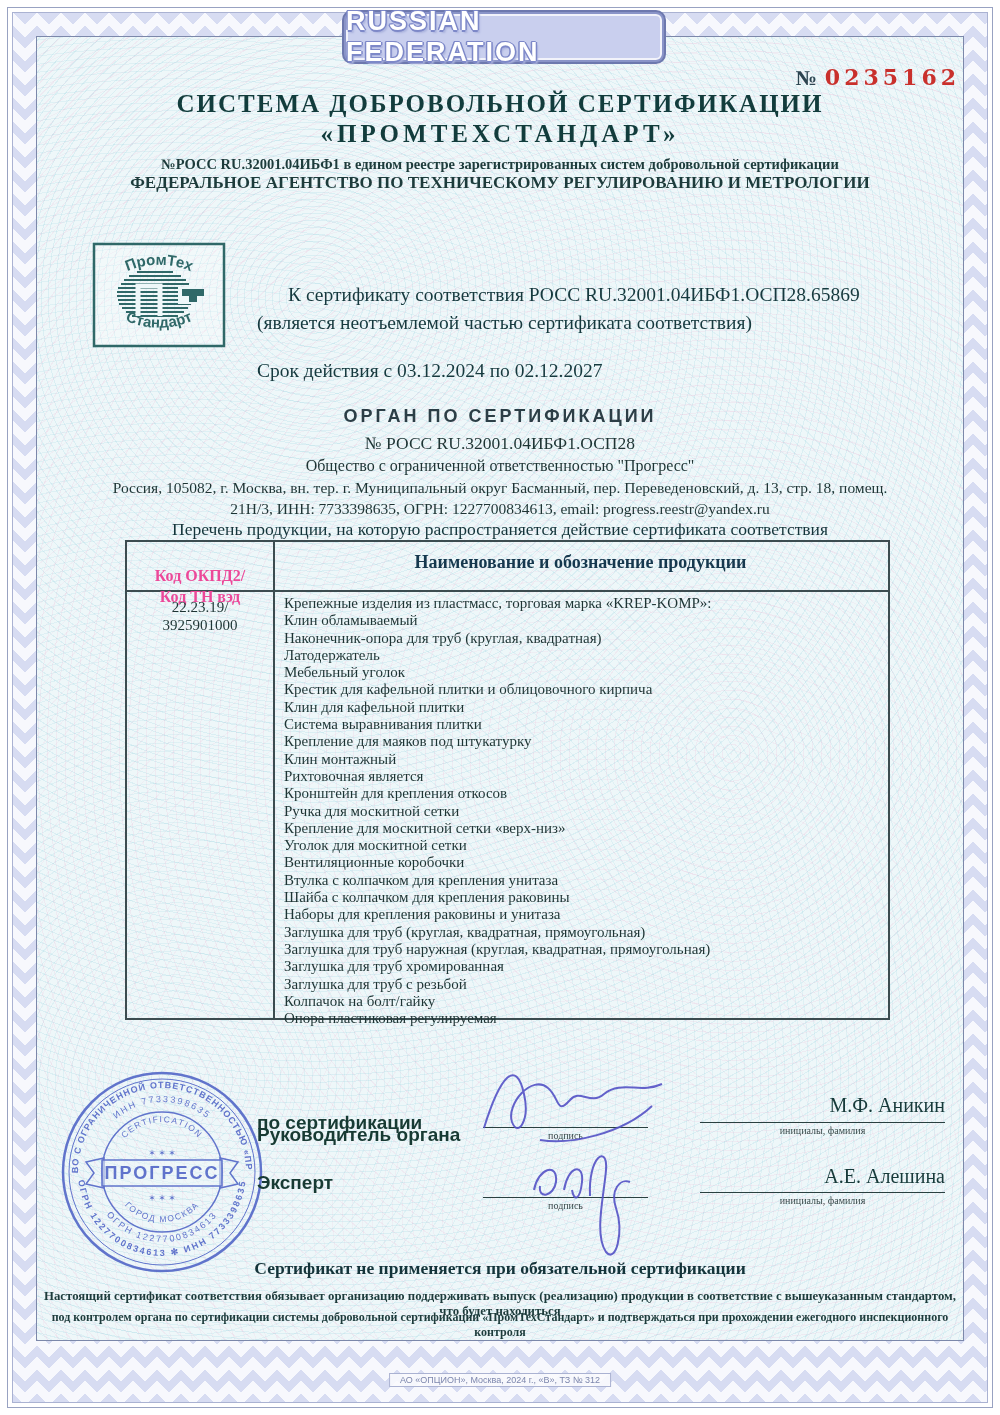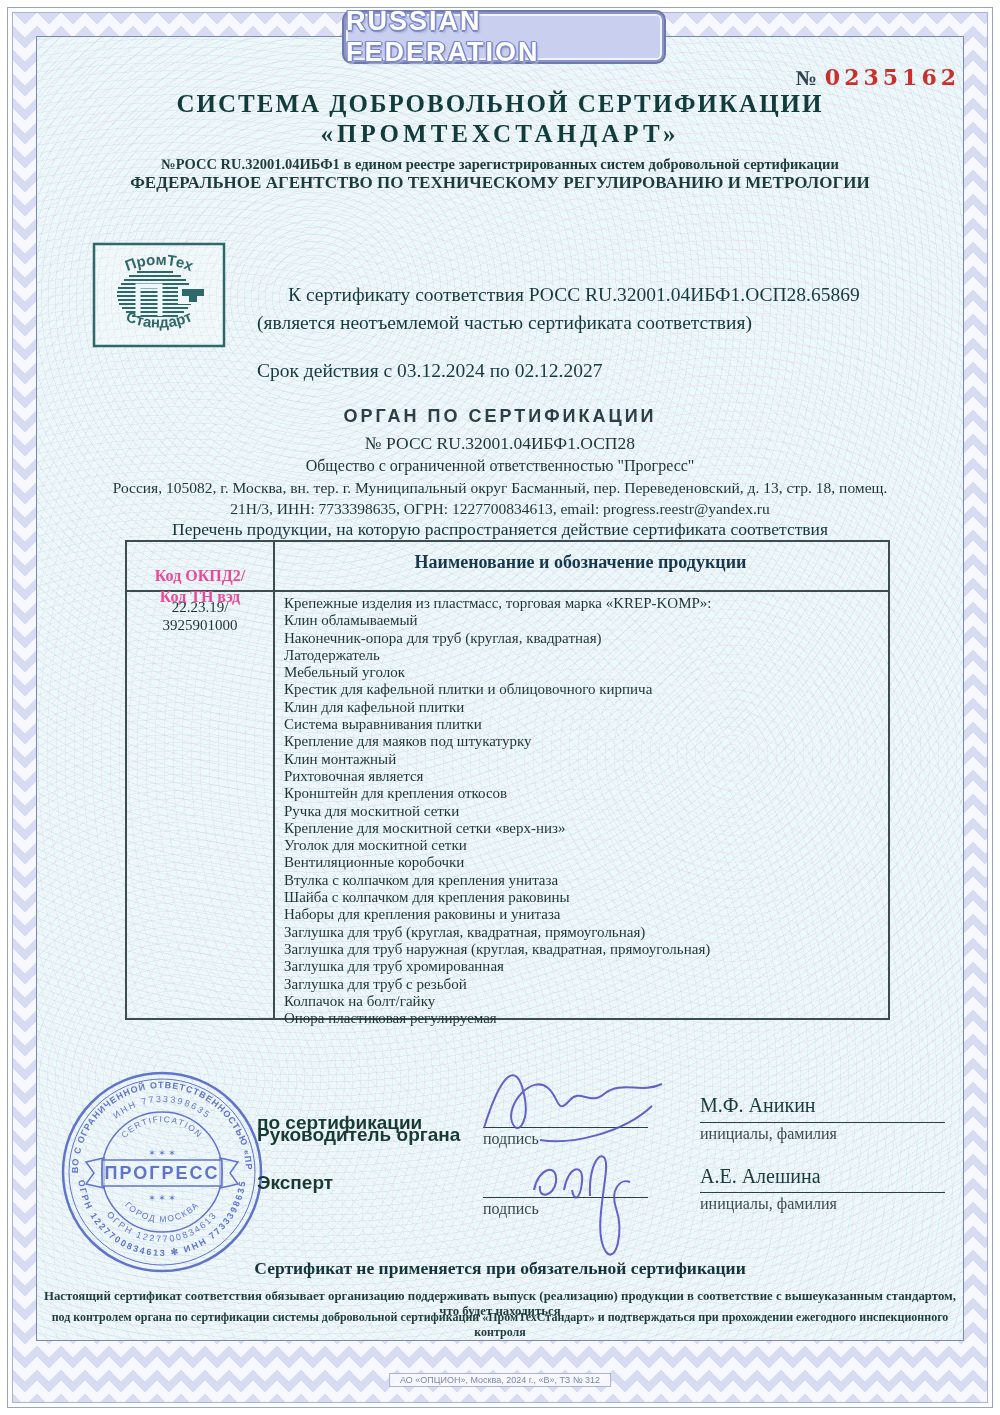--- a/index.html
+++ b/index.html
@@ -77,22 +77,22 @@
   .t-c2h{position:absolute;left:146px;right:0;top:10px;text-align:center;font-weight:bold;font-size:18px;color:#16384e;}
   .t-code{position:absolute;left:0;top:56px;width:146px;text-align:center;font-size:15px;color:#1e3434;line-height:18px;}
   .t-products{position:absolute;left:157px;right:6px;top:53px;font-size:15px;color:#1e3434;}
   .prod-line{line-height:17.3px;white-space:nowrap;}
   
   .siglabel{font-family:"Liberation Sans", sans-serif;font-weight:bold;font-size:19px;color:#173a33;}
   .lbl-head1{top:1086px;left:257px;margin-top:38px;}
   .lbl-head2{top:1112px;left:257px;}
   .lbl-expert{top:1172px;left:257px;}
   .sig-line{position:absolute;border-top:1.5px solid #2a4040;z-index:4;}
-  .cap{position:absolute;font-size:16px;color:#3a4a4a;z-index:4;}
-  .name{position:absolute;font-size:20px;color:#173a3a;text-align:left;z-index:4;}
+  .cap{position:absolute;font-size:10px;color:#3a4a4a;text-align:center;z-index:4;}
+  .name{position:absolute;font-size:20px;color:#173a3a;text-align:right;z-index:4;}
   .sigsvg{position:absolute;z-index:5;}
   .stamp{position:absolute;left:56px;top:1066px;z-index:3;opacity:0.88;}
   
   .nomandatory{top:1258px;font-size:17.5px;font-weight:bold;color:#14343a;}
   .disc1{top:1289px;font-size:12.8px;font-weight:bold;color:#1d3b3b;}
   .disc2{top:1310px;font-size:12px;font-weight:bold;color:#1d3b3b;}
   .printinfo{
     position:absolute;bottom:28px;left:50%;transform:translateX(-50%);z-index:6;
     font-family:"Liberation Sans", sans-serif;font-size:9px;color:#7d87ad;
     border:1px solid #aab2d2;background:rgba(250,250,253,.9);padding:1px 10px;white-space:nowrap;

